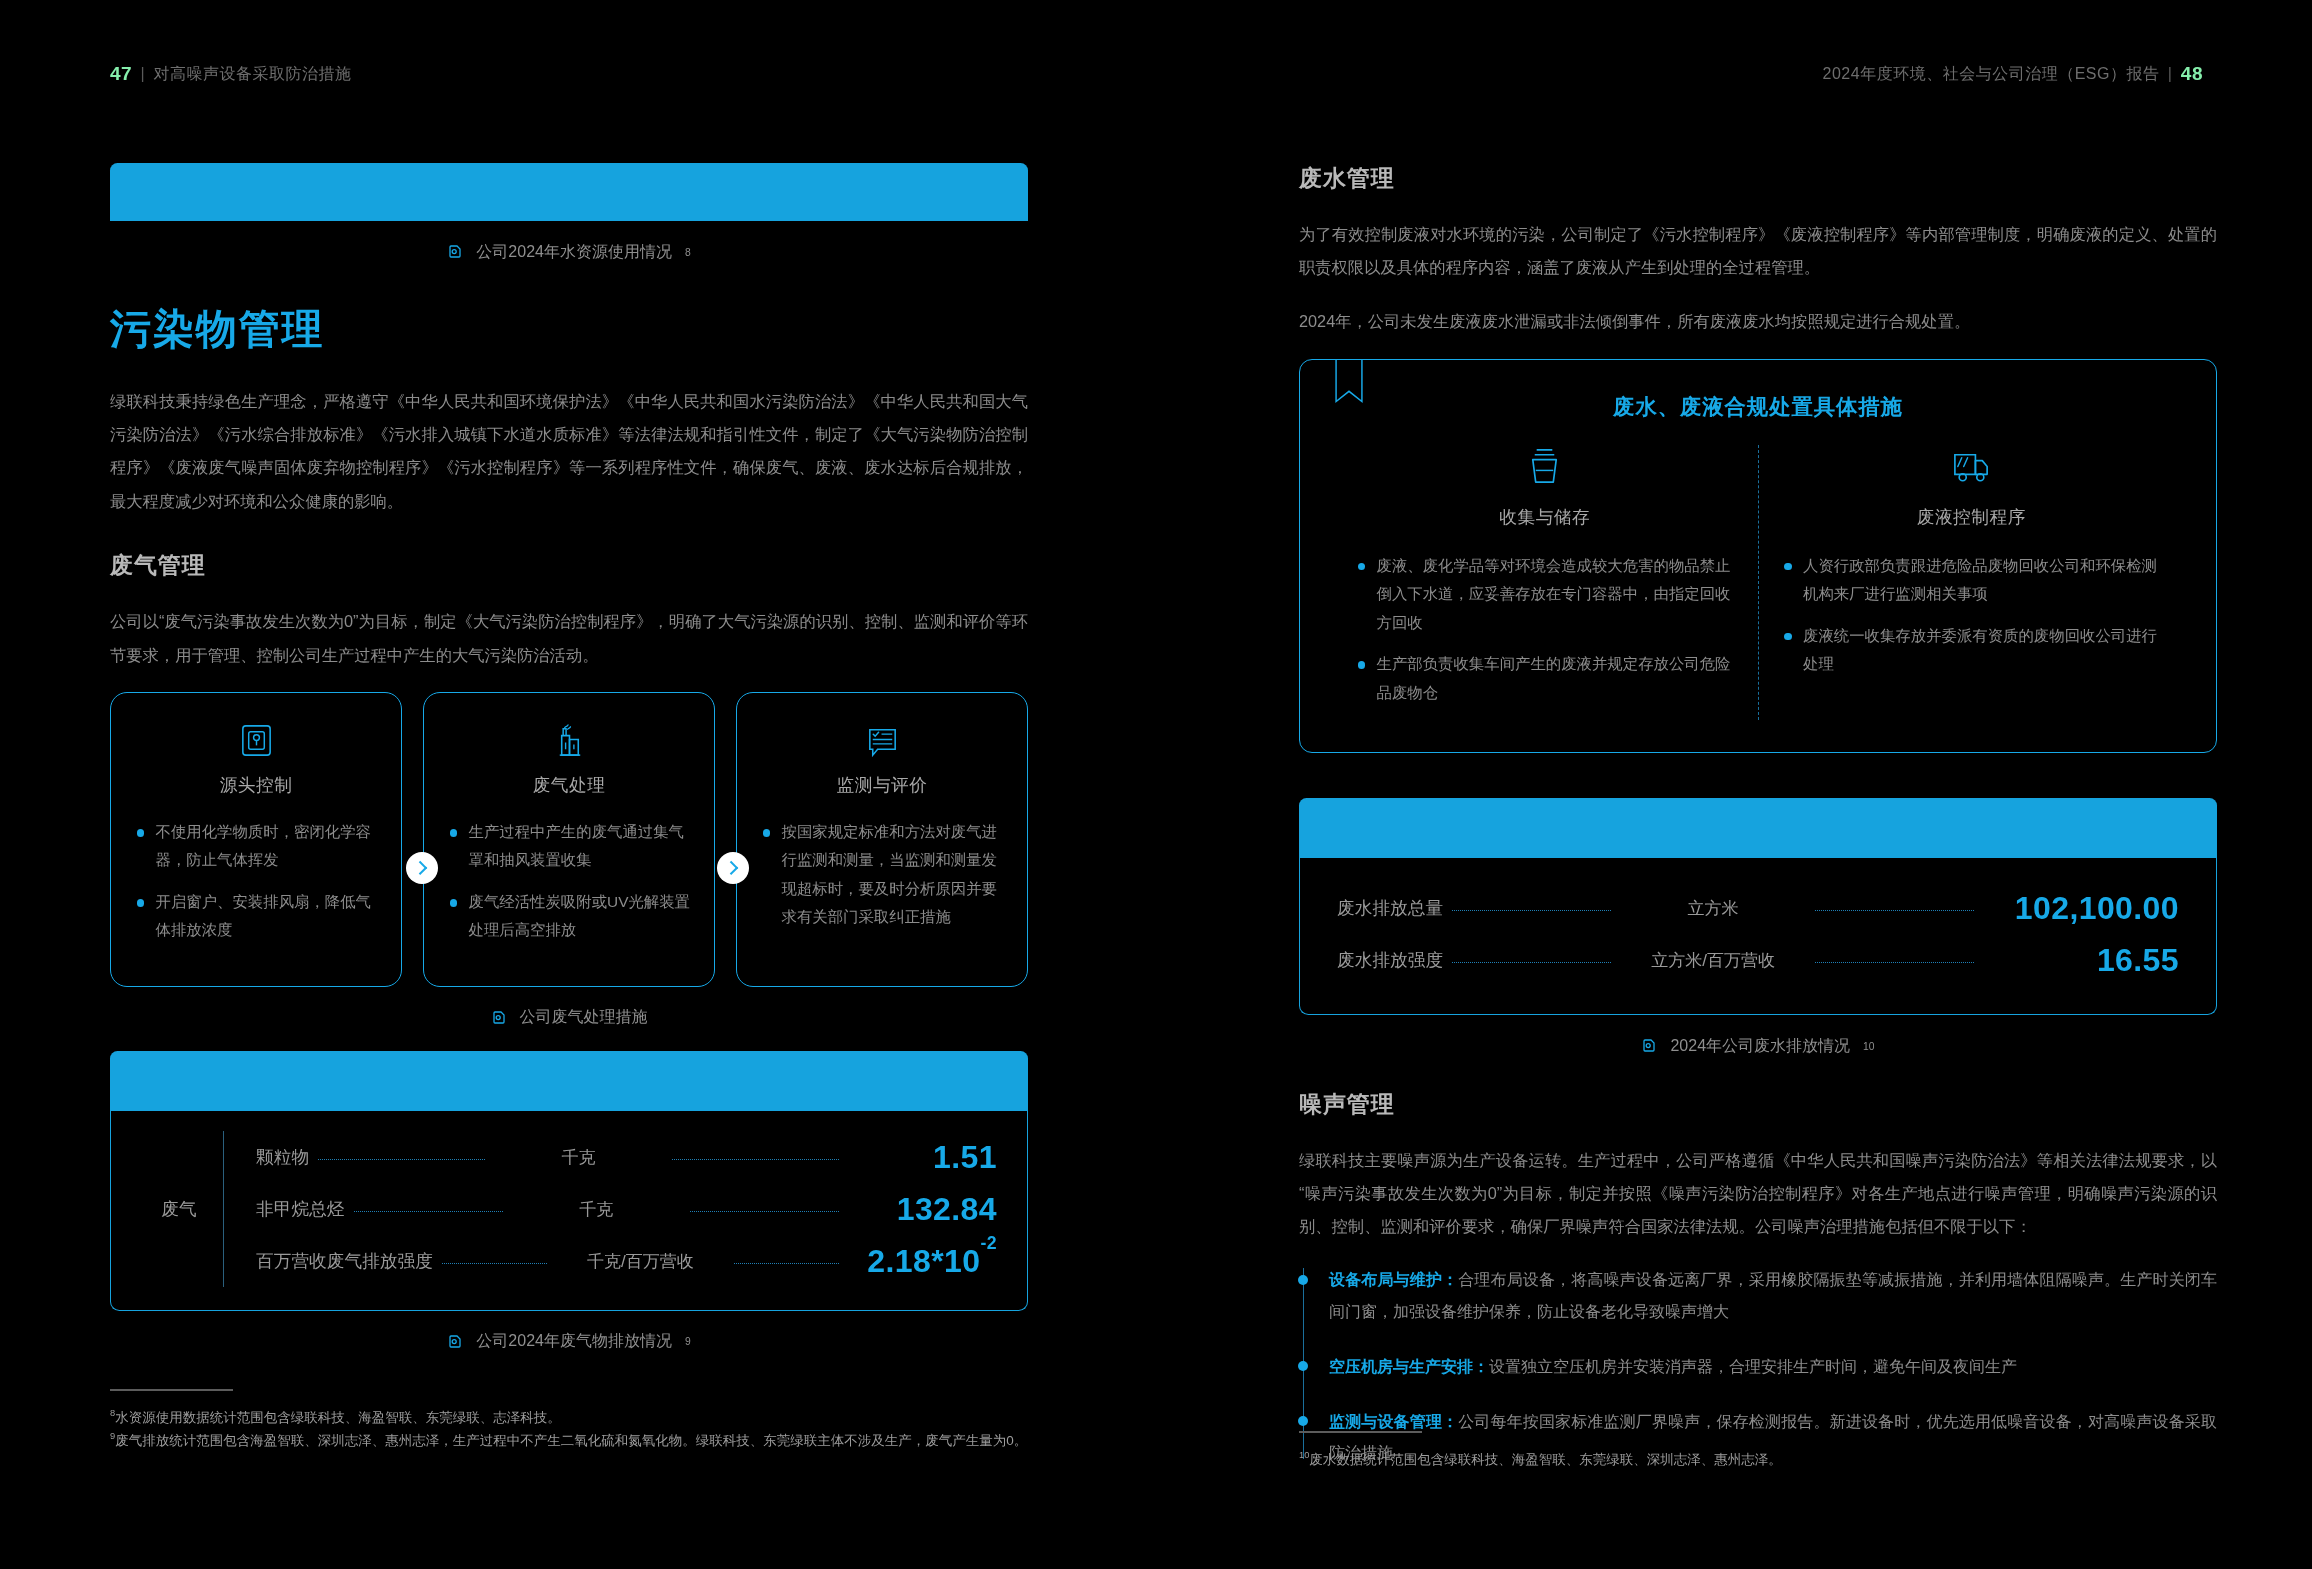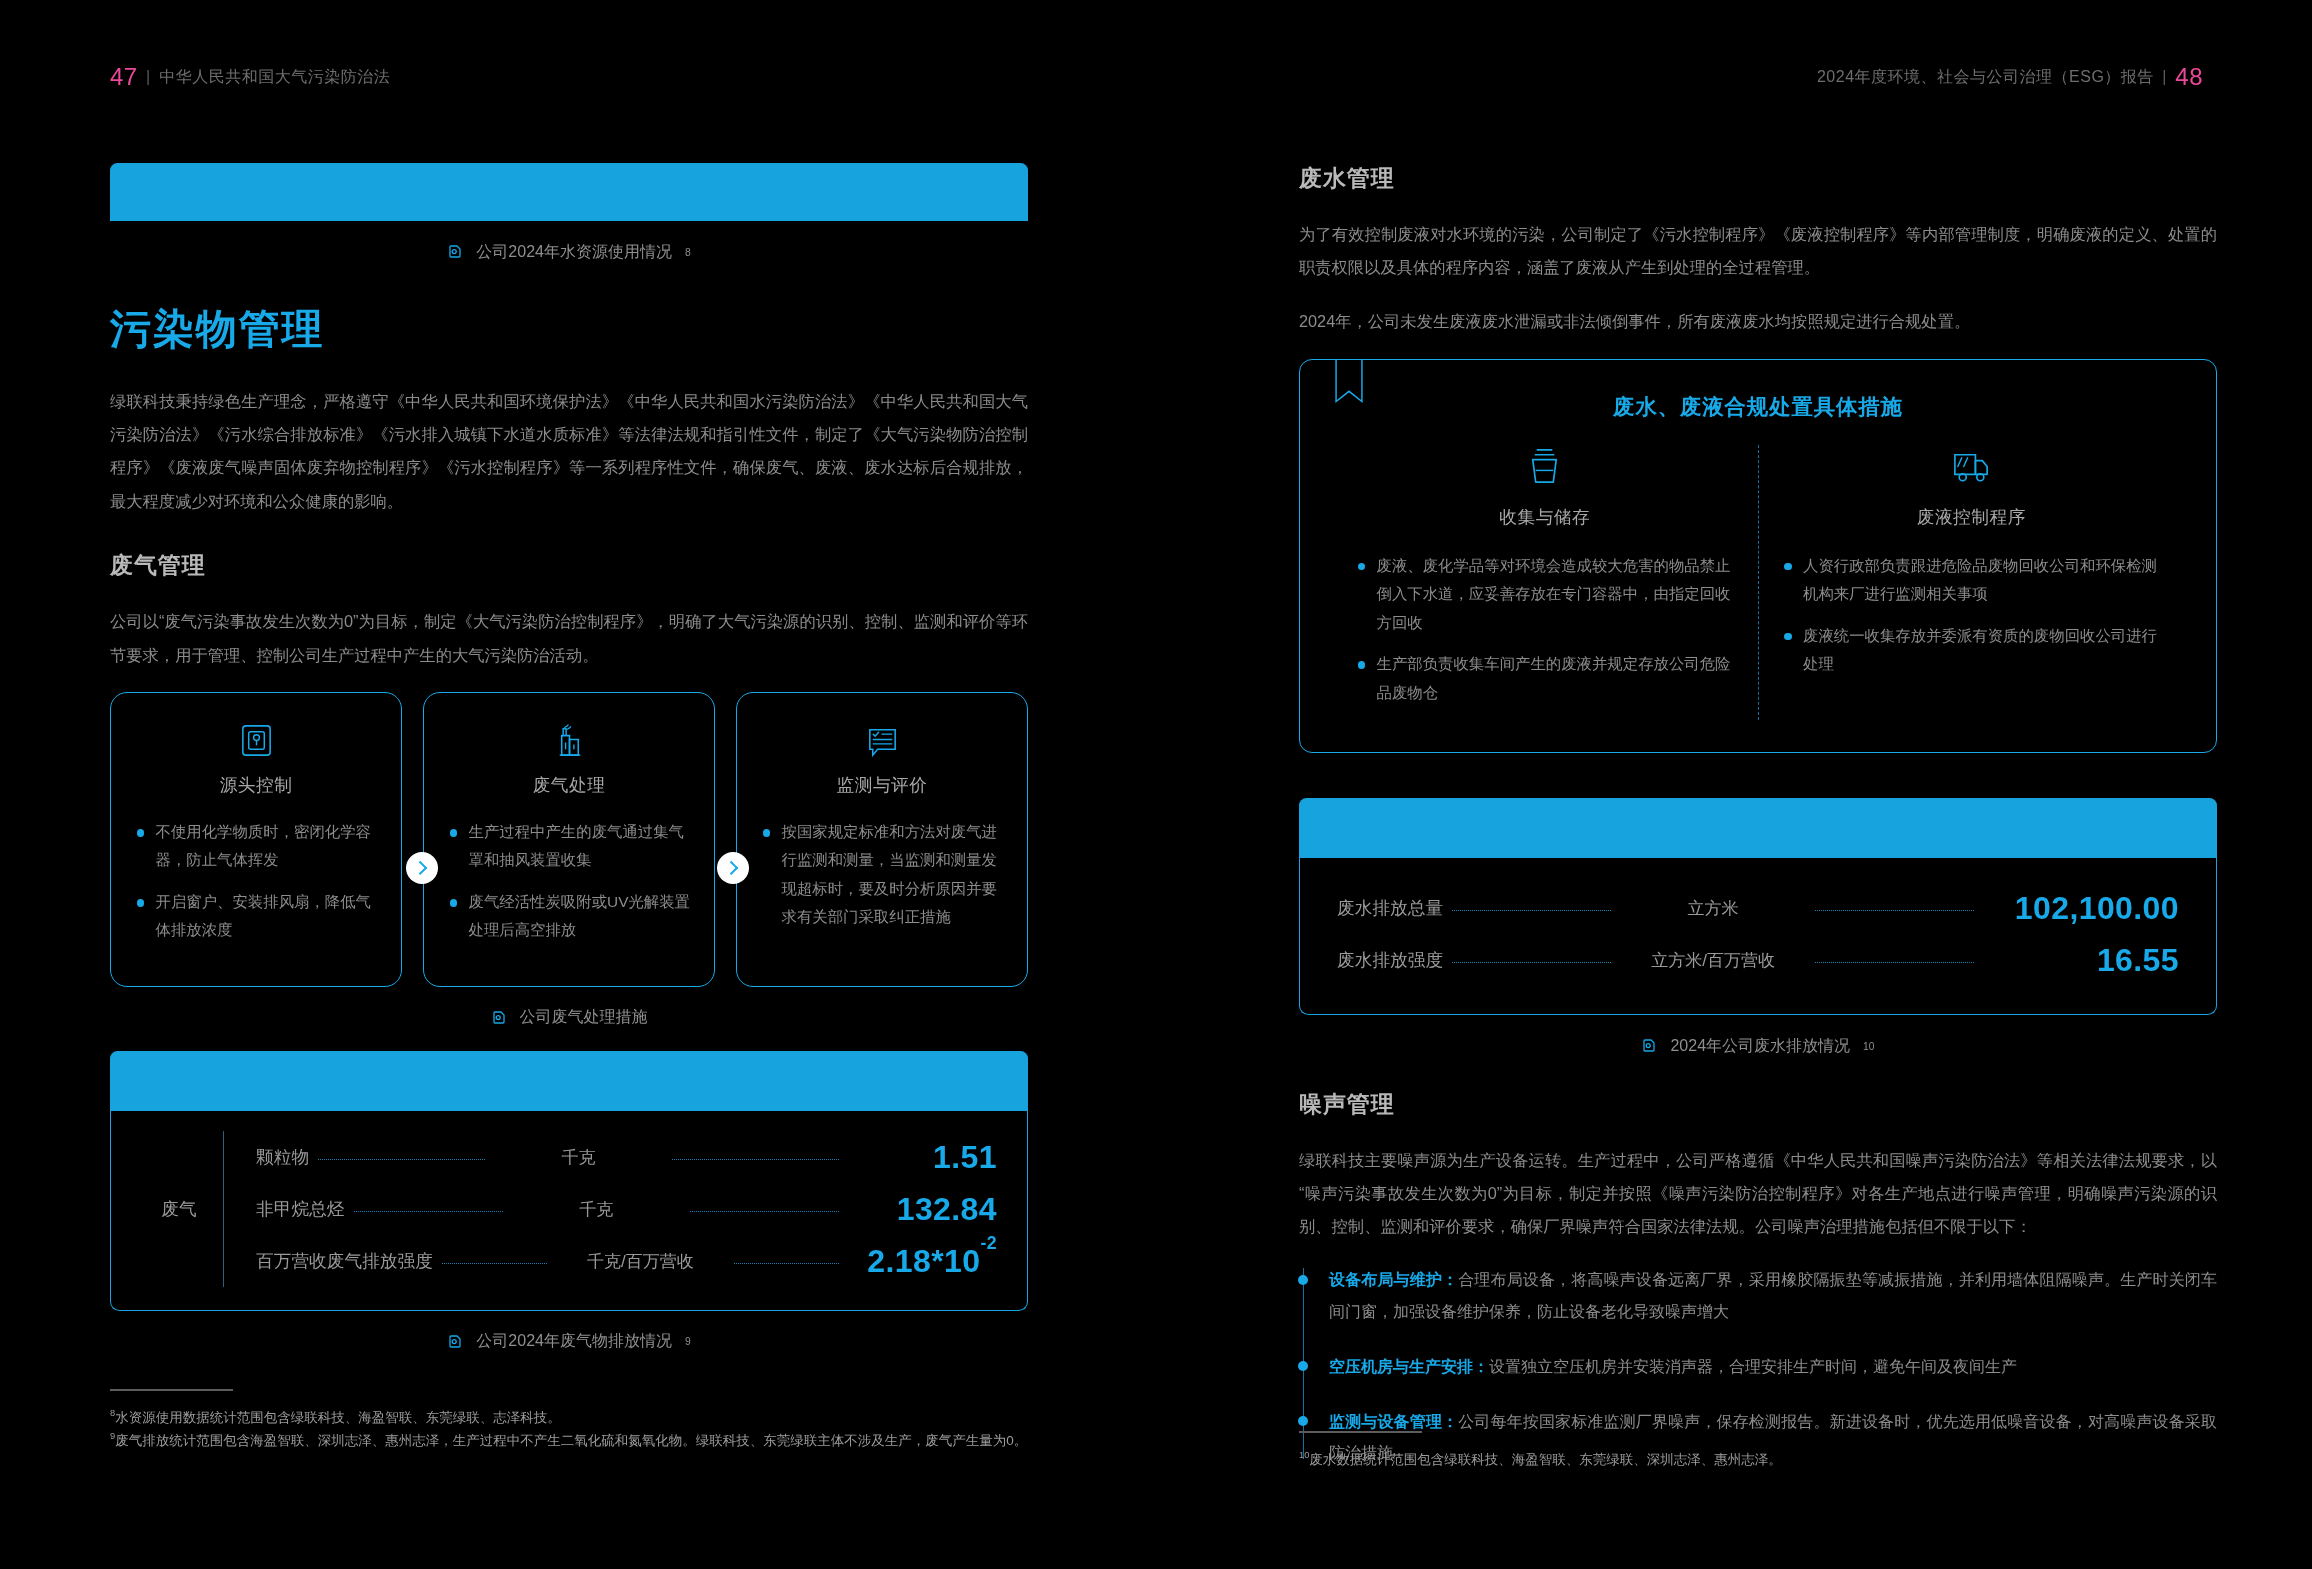--- a/index.html
+++ b/index.html
@@ -10,21 +10,21 @@
     overflow: hidden;
   }
   .page { position: relative; width: 2313px; height: 1570px; background: #000; }
 
   
   .runhead {
     position: absolute; top: 63px;
     font-size: 16px; color: #6e6e6e; letter-spacing: 0.5px;
     display: flex; align-items: center; gap: 8.4px; white-space: nowrap;
   }
-  .runhead .pnum { font-size: 24px; font-weight: 400; color: #ec4899; }
+  .runhead .pnum { font-size: 19px; font-weight: 700; color: #86efac; }
   .runhead .bar { color: #5a5a5a; }
   .runhead-left { left: 110px; }
   .runhead-right { right: 110px; }
 
   
   .col-left  { position: absolute; left: 110px;  top: 163px; width: 918px; }
   .col-right { position: absolute; left: 1299px; top: 163px; width: 918px; }
 
   
   .stat-panel { position: relative; margin-bottom: 5.6px; }
@@ -171,21 +171,21 @@
   .tl-text b { color: #17a9e8; font-weight: 700; }
 </style>
 </head>
 <body>
 
 <div class="page">
 
   <div class="runhead runhead-left">
     <span class="pnum">47</span>
     <span class="bar">|</span>
-    <span>中华人民共和国大气污染防治法</span>
+    <span>对高噪声设备采取防治措施</span>
   </div>
   <div class="runhead runhead-right">
     <span>2024年度环境、社会与公司治理（ESG）报告</span>
     <span class="bar">|</span>
     <span class="pnum">48</span>
   </div>
 
   <div class="col-left">
 
     <div class="stat-panel">

